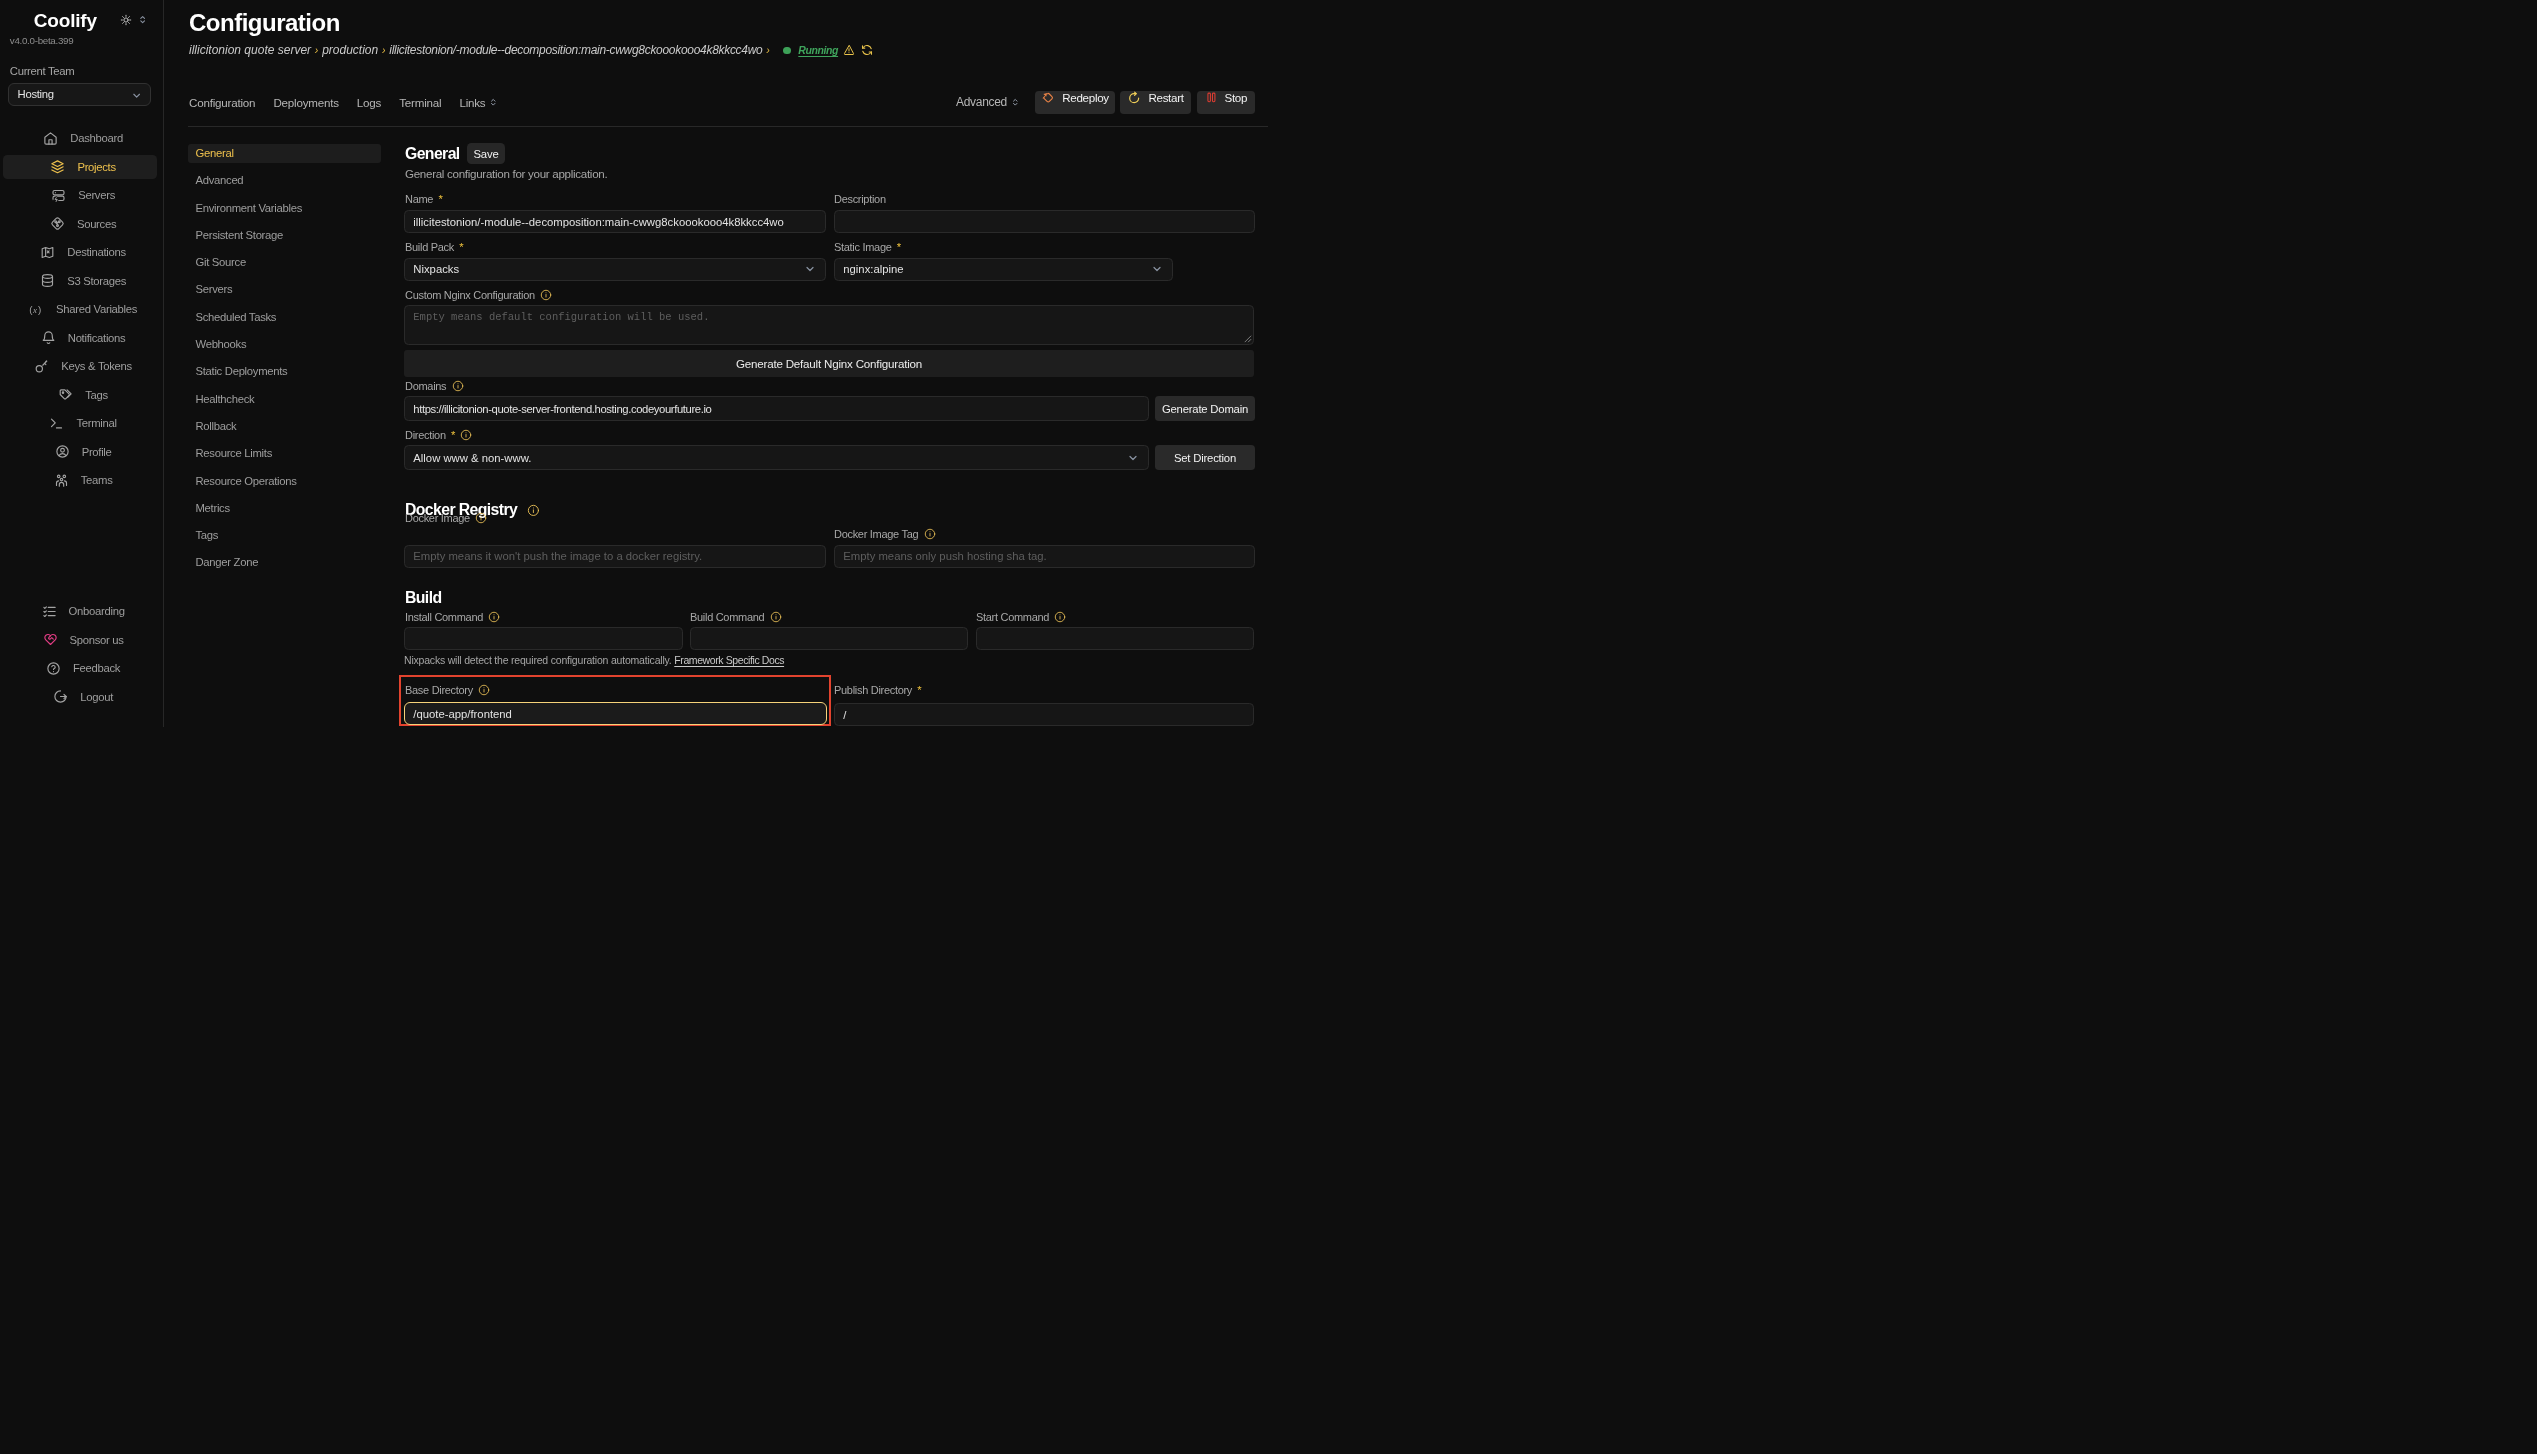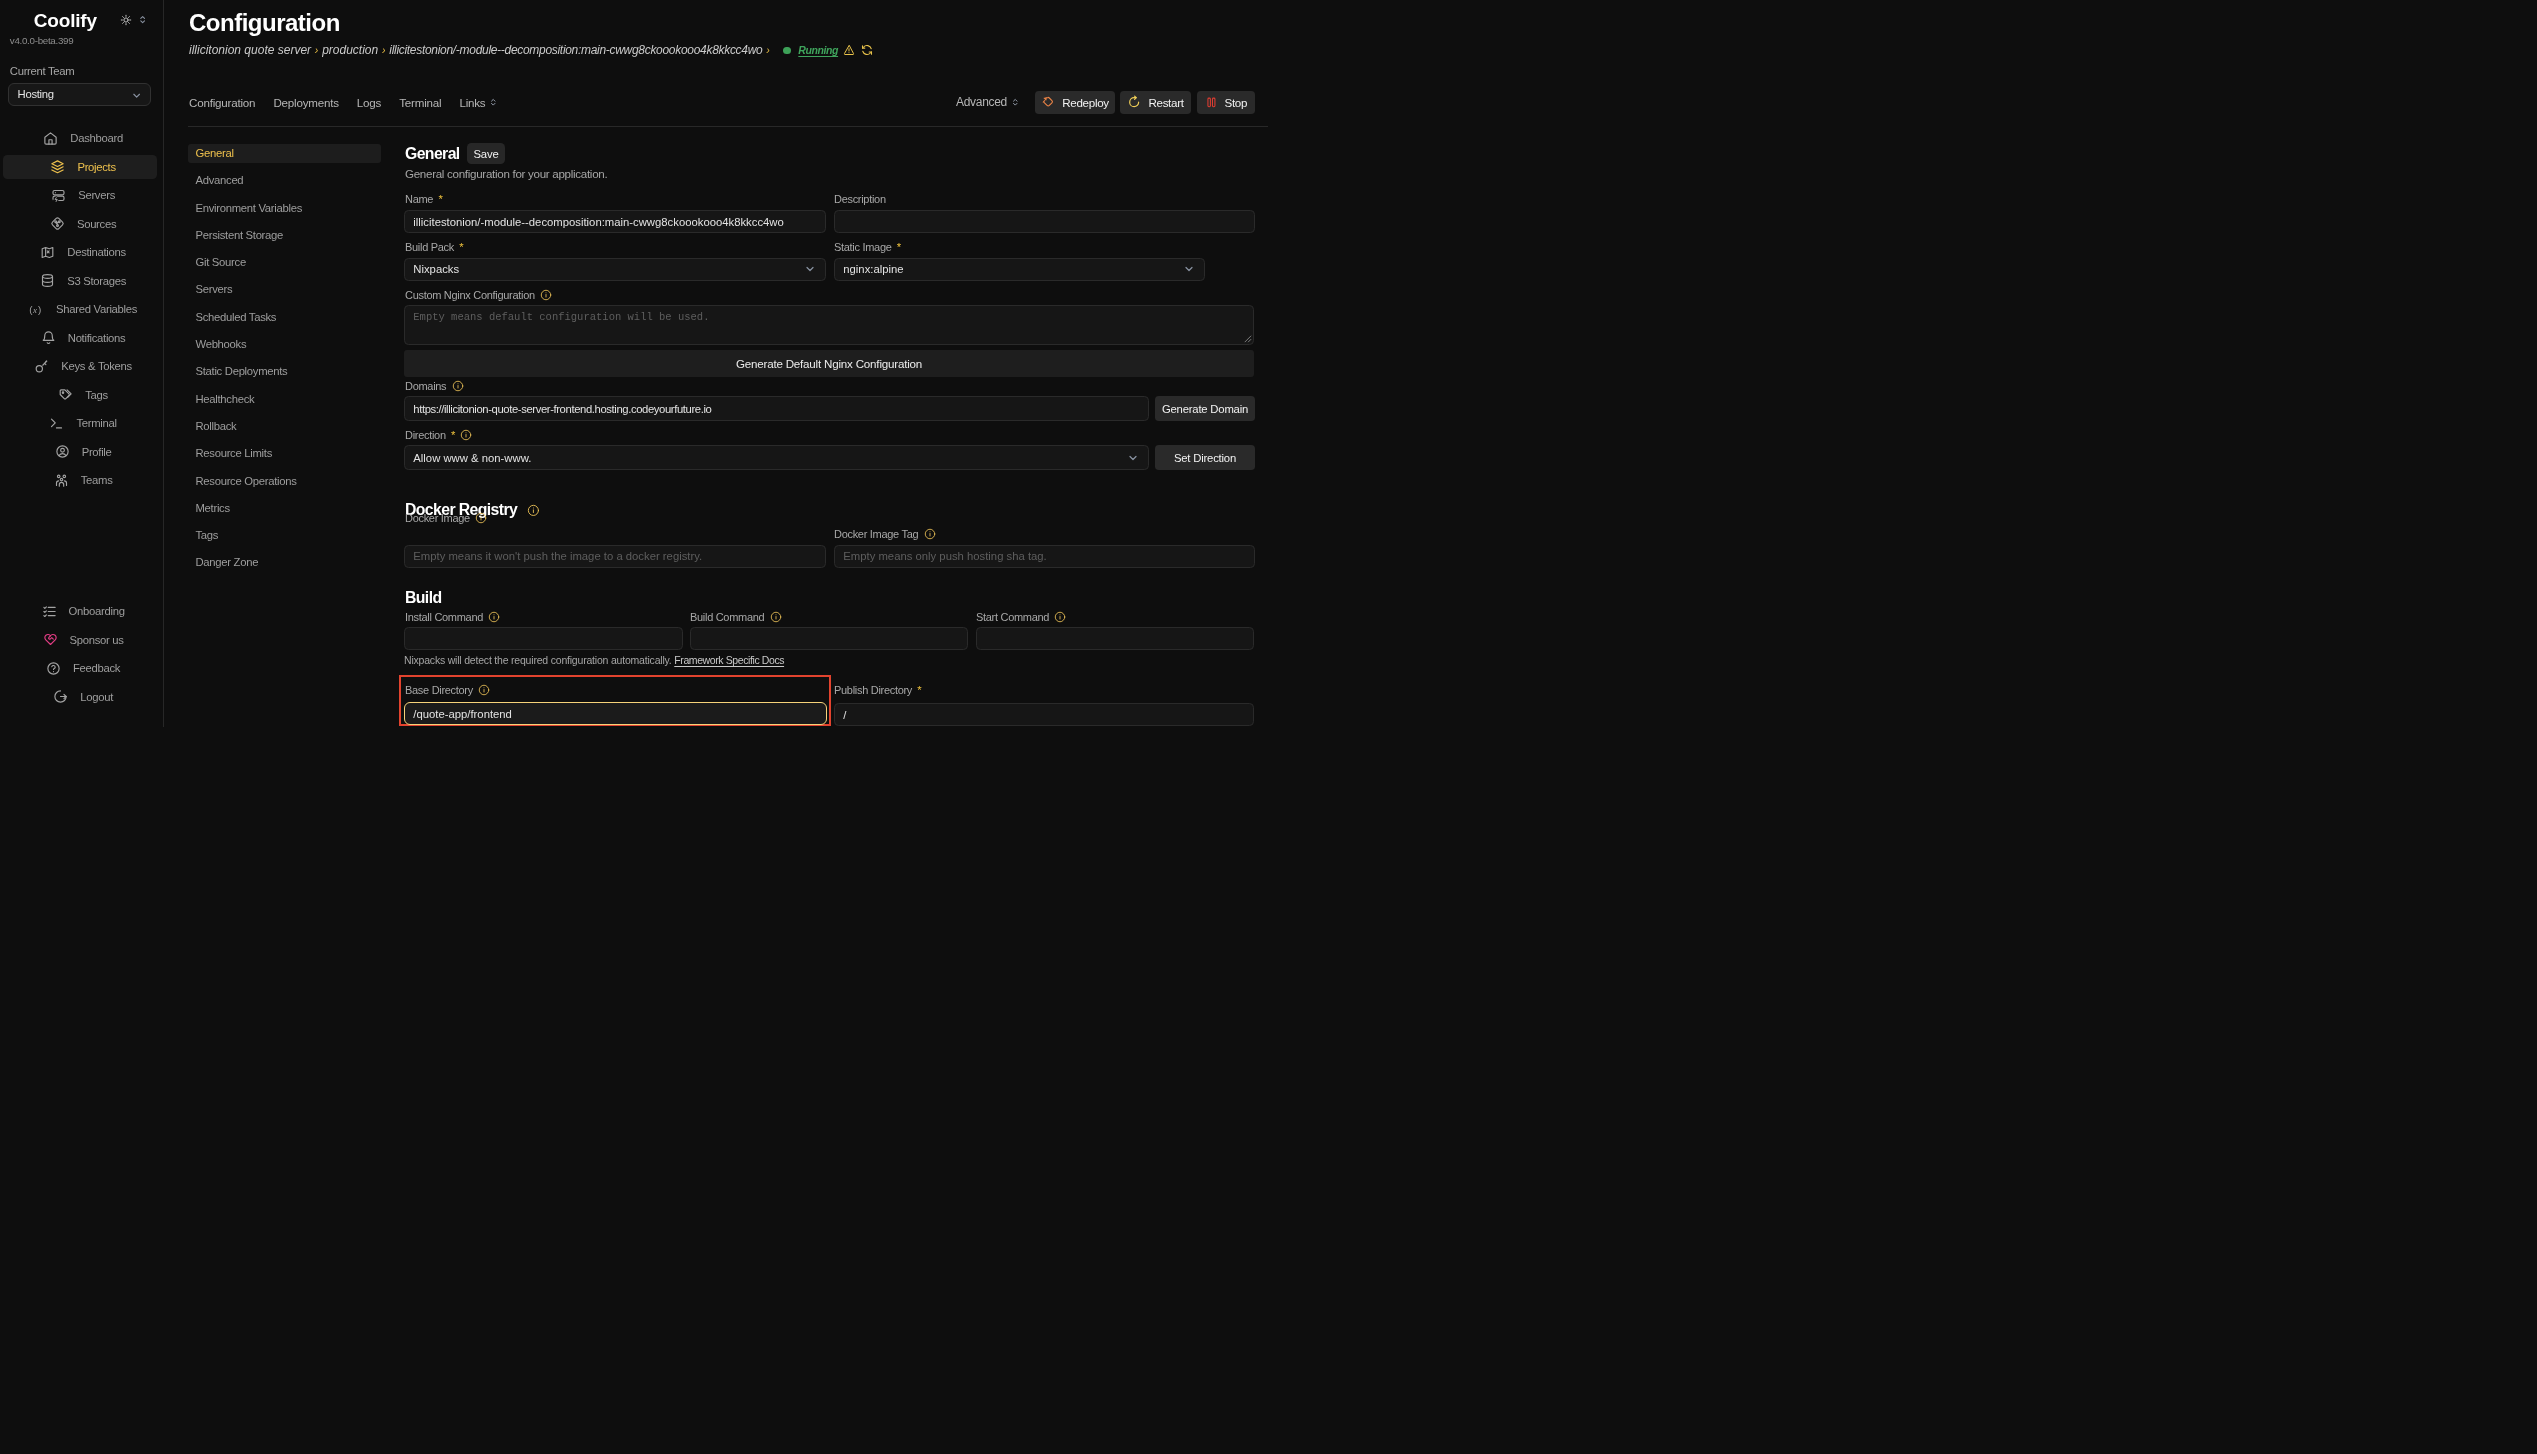--- a/index.html
+++ b/index.html
@@ -21,21 +21,21 @@
 #nav1 { top:126px; }
 #nav2 { top:599px; }
 
 #h1 { position:absolute; left:189px; top:9px; font-size:24px; line-height:28.5px; font-weight:bold; color:#fff; letter-spacing:-0.5px; }
 #crumbs { position:absolute; left:189px; top:44px; height:12.8px; display:flex; align-items:center; font-size:12px; color:#cacaca; letter-spacing:0;font-style:italic; }
 #crumbs .sep { color:#e8bd44; margin:0 3.8px; font-size:10.5px; }
 #crumbs .dot { width:7.5px; height:7.5px; border-radius:50%; background:#3da158; margin:0 7.5px 0 9.8px; }
 #crumbs .run { color:#3fa45c; font-weight:bold; font-size:10.5px; text-decoration:underline; text-underline-offset:2.3px; margin-right:5.3px; letter-spacing:-0.4px; }
 #tabs { position:absolute; left:189px; top:96px; display:flex; gap:18px; font-size:11.6px; color:#b6b6b6; letter-spacing:-0.2px; align-items:center; height:12.8px; }
 #adv { position:absolute; left:956px; top:96px; font-size:12px; color:#b6b6b6; display:flex; align-items:center; height:12.8px; }
-.btn { position:absolute; top:91px; height:22.5px; background:#2a2a2a; border-radius:3.8px; display:flex; align-items:center; justify-content:center; font-size:11.6px; color:#f2f2f2; gap:6.8px; }
+.btn { position:absolute; top:91px; height:22.5px; background:#2a2a2a; border-radius:3.8px; display:flex; justify-content:center; font-size:11.6px; color:#f2f2f2; gap:6.8px; }
 #rule { position:absolute; left:188px; top:126px; width:1080px; height:0.8px; background:#282828; }
 
 #subnav { position:absolute; left:188px; top:144px; width:193px; list-style:none; }
 #subnav li { height:19px; margin-bottom:8.3px; line-height:19px; padding-left:7.5px; font-size:11.3px; color:#9e9e9e; border-radius:3px; }
 #subnav li.on { background:#1d1d1d; color:#eec14d; }
 
 .h2 { position:absolute; font-size:15.8px; font-weight:bold; color:#fff; letter-spacing:-0.6px; }
 .lbl { position:absolute; font-size:11px; color:#a8a8a8; height:12px; display:flex; align-items:center; gap:5.3px; }
 .req { color:#edc03c; font-size:11.3px; }
 .inp { position:absolute; background:#161616; border:0.8px solid #2a2a2a; border-radius:4.5px; font-size:11.3px; color:#e3e3e3; padding-left:8.3px; display:flex; align-items:center; letter-spacing:0; }
@@ -321,21 +321,21 @@
   <div class="inp" style="left:404px;top:210px;width:422px;height:23px">illicitestonion/-module--decomposition:main-cwwg8ckoookooo4k8kkcc4wo</div>
   <div class="inp" style="left:834px;top:210px;width:421px;height:23px"></div>
 
   <div class="lbl" style="left:405px;top:241px">Build Pack <span class="req">*</span></div>
   <div class="lbl" style="left:834px;top:241px">Static Image <span class="req">*</span></div>
   <div class="sel" style="left:404px;top:258px;width:422px;height:22.5px">Nixpacks
     <svg width="12" height="12" viewBox="0 0 24 24" stroke="#8a93a2" stroke-width="2.4" stroke-linecap="round" stroke-linejoin="round" fill="none">
         <use href="#i-chev"></use>
       </svg>
   </div>
-  <div class="sel" style="left:834px;top:258px;width:371px;height:22.5px">nginx:alpine
+  <div class="sel" style="left:834px;top:258px;width:339px;height:22.5px">nginx:alpine
     <svg width="12" height="12" viewBox="0 0 24 24" stroke="#8a93a2" stroke-width="2.4" stroke-linecap="round" stroke-linejoin="round" fill="none">
         <use href="#i-chev"></use>
       </svg>
   </div>
 
   <div class="lbl" style="left:405px;top:289px">Custom Nginx Configuration
     <svg width="12" height="12" viewBox="0 0 24 24" stroke="#ecc257" stroke-width="1.7" stroke-linecap="round">
         <use href="#i-info"></use>
       </svg>
   </div>

